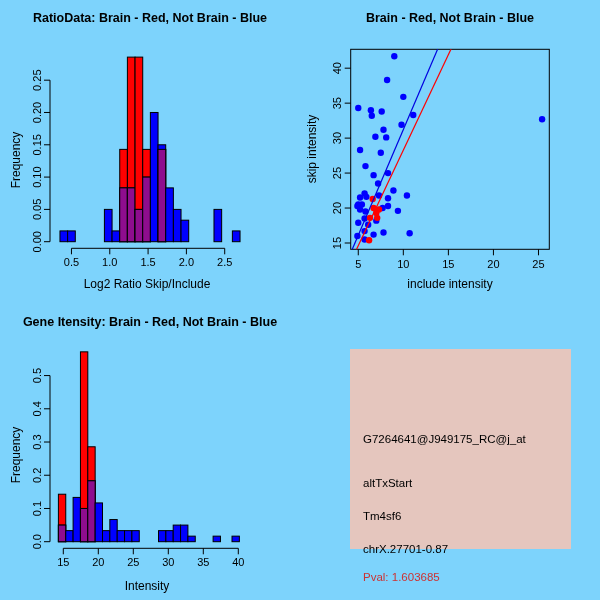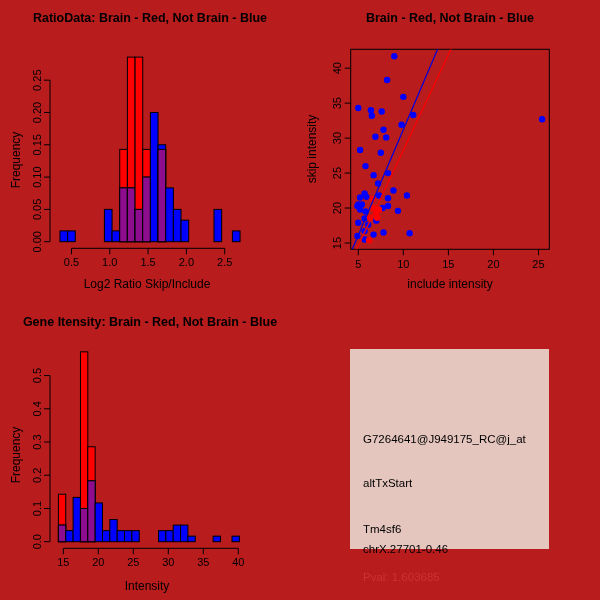--- a/index.html
+++ b/index.html
@@ -1,23 +1,23 @@
 <!DOCTYPE html>
 <html><head>
 <meta charset="utf-8">
 <style>
   html,body{margin:0;padding:0;background:#fff;}
-  .canvas{position:relative;width:600px;height:600px;background:#b91c1c;overflow:hidden;
+  .canvas{position:relative;width:600px;height:600px;background:#7dd3fc;overflow:hidden;
           font-family:"Liberation Sans",sans-serif;}
   .panel{position:absolute;width:300px;height:300px;}
   svg text{fill:#000;}
   .title{font-family:"Liberation Sans",sans-serif;font-size:12.5px;font-weight:bold;}
   .axlab{font-family:"Liberation Sans",sans-serif;font-size:12px;}
   .tick-label{font-family:"Liberation Sans",sans-serif;font-size:11px;}
-  .info-box{position:absolute;left:50px;top:49px;width:199px;height:200px;}
+  .info-box{position:absolute;left:50px;top:49px;width:221px;height:200px;}
   .info-line{position:absolute;left:13px;font-size:11.5px;color:#000;white-space:nowrap;
              font-family:"Liberation Sans",sans-serif;}
 </style>
 </head>
 <body>
 
 <div class="canvas">
 
   <svg id="panel-tl" class="panel" style="left:0;top:0" width="300" height="300">
     <text class="title" x="150" y="22" text-anchor="middle">RatioData: Brain - Red, Not Brain - Blue</text>
@@ -220,19 +220,19 @@
         <text x="41.5" y="108.7924369747899" text-anchor="middle" class="tick-label" transform="rotate(-90 41.5 108.7924369747899)">0.4</text>
         <line x1="50" y1="75.56554621848738" x2="44" y2="75.56554621848738" stroke="#000" stroke-width="1"></line>
         <text x="41.5" y="75.56554621848738" text-anchor="middle" class="tick-label" transform="rotate(-90 41.5 75.56554621848738)">0.5</text>
       </g>
   </svg>
 
   <div class="panel" style="left:300px;top:300px">
     <div class="info-box" id="info-box" style="background: rgb(229, 198, 190);">
       <div class="info-line" style="top:84px">G7264641@J949175_RC@j_at</div>
       <div class="info-line" style="top:128px">altTxStart</div>
-      <div class="info-line" style="top:174px">Tm4sf6</div>
-      <div class="info-line" style="top:194px">chrX.27701-0.46</div>
+      <div class="info-line" style="top:161px">Tm4sf6</div>
+      <div class="info-line" style="top:194px">chrX.27701-0.87</div>
       <div class="info-line" id="pval-line" style="top: 222px; color: rgb(204, 51, 51);">Pval: 1.603685</div>
     </div>
   </div>
 
 </div>
 
 </body></html>

